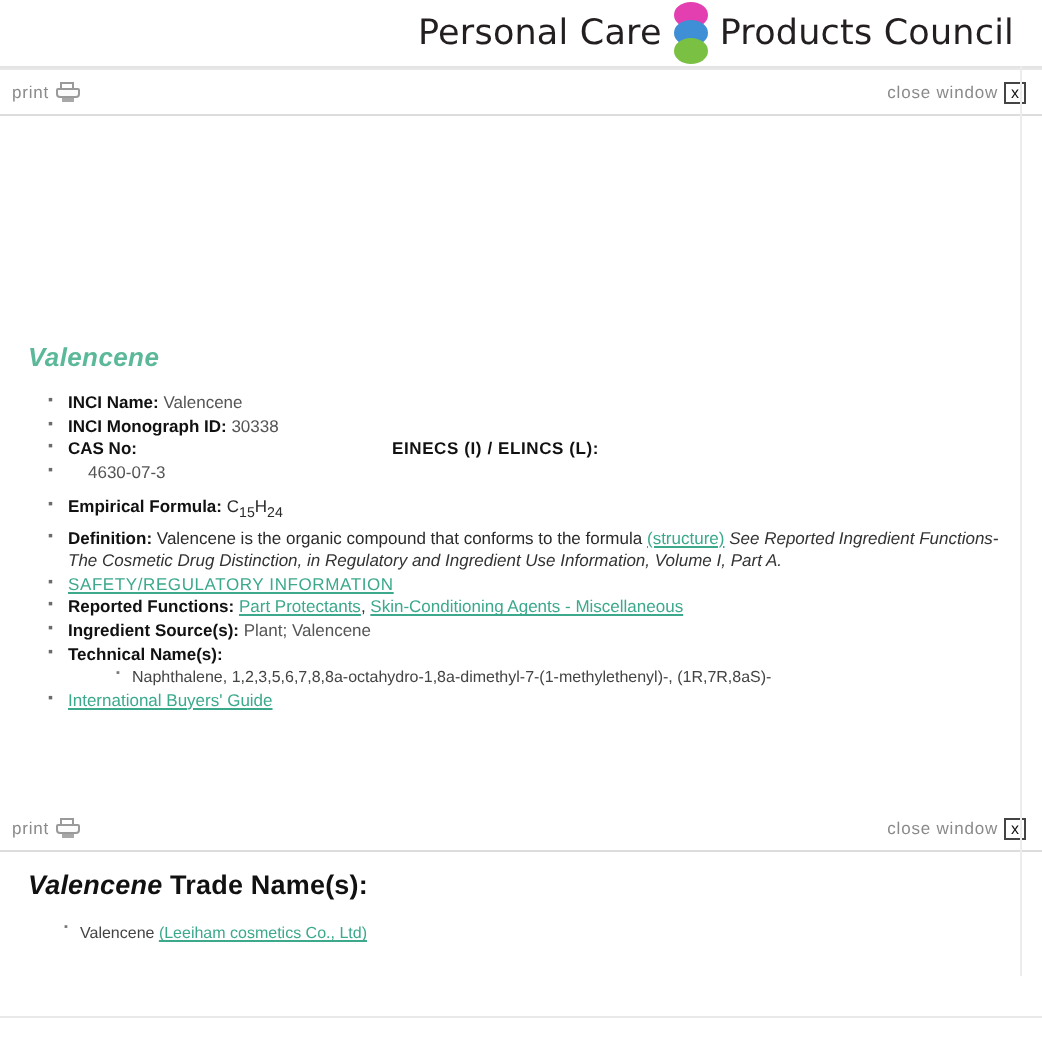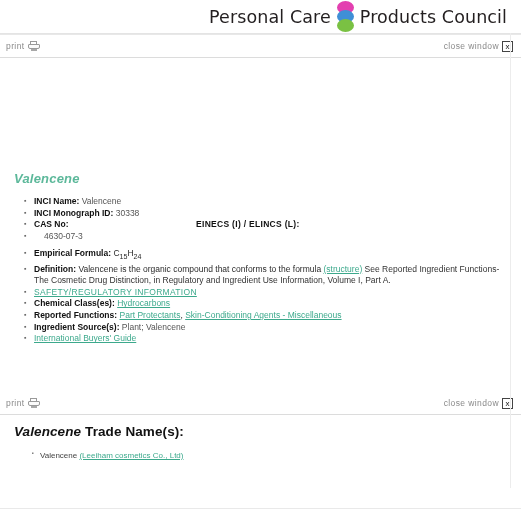--- a/index.html
+++ b/index.html
@@ -214,20 +214,21 @@
     color: #3ca98c;
     text-decoration: underline;
     cursor: pointer;
   }
   .lnk-small {
     color: #3ca98c;
     text-decoration: underline;
     font-size: 8px;
   }
   .ital {
+    font-style: italic;
     color: #333;
   }
   .einecs {
     position: absolute;
     left: 172px;
     top: 0;
     font-weight: bold;
     font-size: 8.5px;
     color: #111;
     letter-spacing: 0.3px;
@@ -380,35 +381,37 @@
         <span class="lbl">Definition:</span>
         <span class="defn-body">Valencene is the organic compound that conforms to the formula</span>
         <span class="lnk">(structure)</span>
         <span class="ital">See Reported Ingredient Functions-The Cosmetic Drug Distinction, in Regulatory and Ingredient Use Information, Volume I, Part A.</span>
       </li>
 
       <li>
         <span class="lnk" style="letter-spacing:0.3px">SAFETY/REGULATORY INFORMATION</span>
       </li>
 
-      <li>
-        <span class="lbl">Chemical Class(es):</span>
-        <span class="lnk">Hydrocarbons</span>
-      </li>
 
       <li>
         <span class="lbl">Reported Functions:</span>
         <span class="lnk">Part Protectants</span><span>, </span><span class="lnk">Skin-Conditioning Agents - Miscellaneous</span>
       </li>
 
       <li>
         <span class="lbl">Ingredient Source(s):</span>
         <span class="val">Plant; Valencene</span>
       </li>
 
+      <li>
+        <span class="lbl">Technical Name(s):</span>
+        <ul class="sub">
+          <li>Naphthalene, 1,2,3,5,6,7,8,8a-octahydro-1,8a-dimethyl-7-(1-methylethenyl)-, (1R,7R,8aS)-</li>
+        </ul>
+      </li>
 
 
       <li>
         <span class="lnk">International Buyers' Guide</span>
       </li>
 
     </ul>
 
     <div class="spacer-mid"></div>
   </div>

